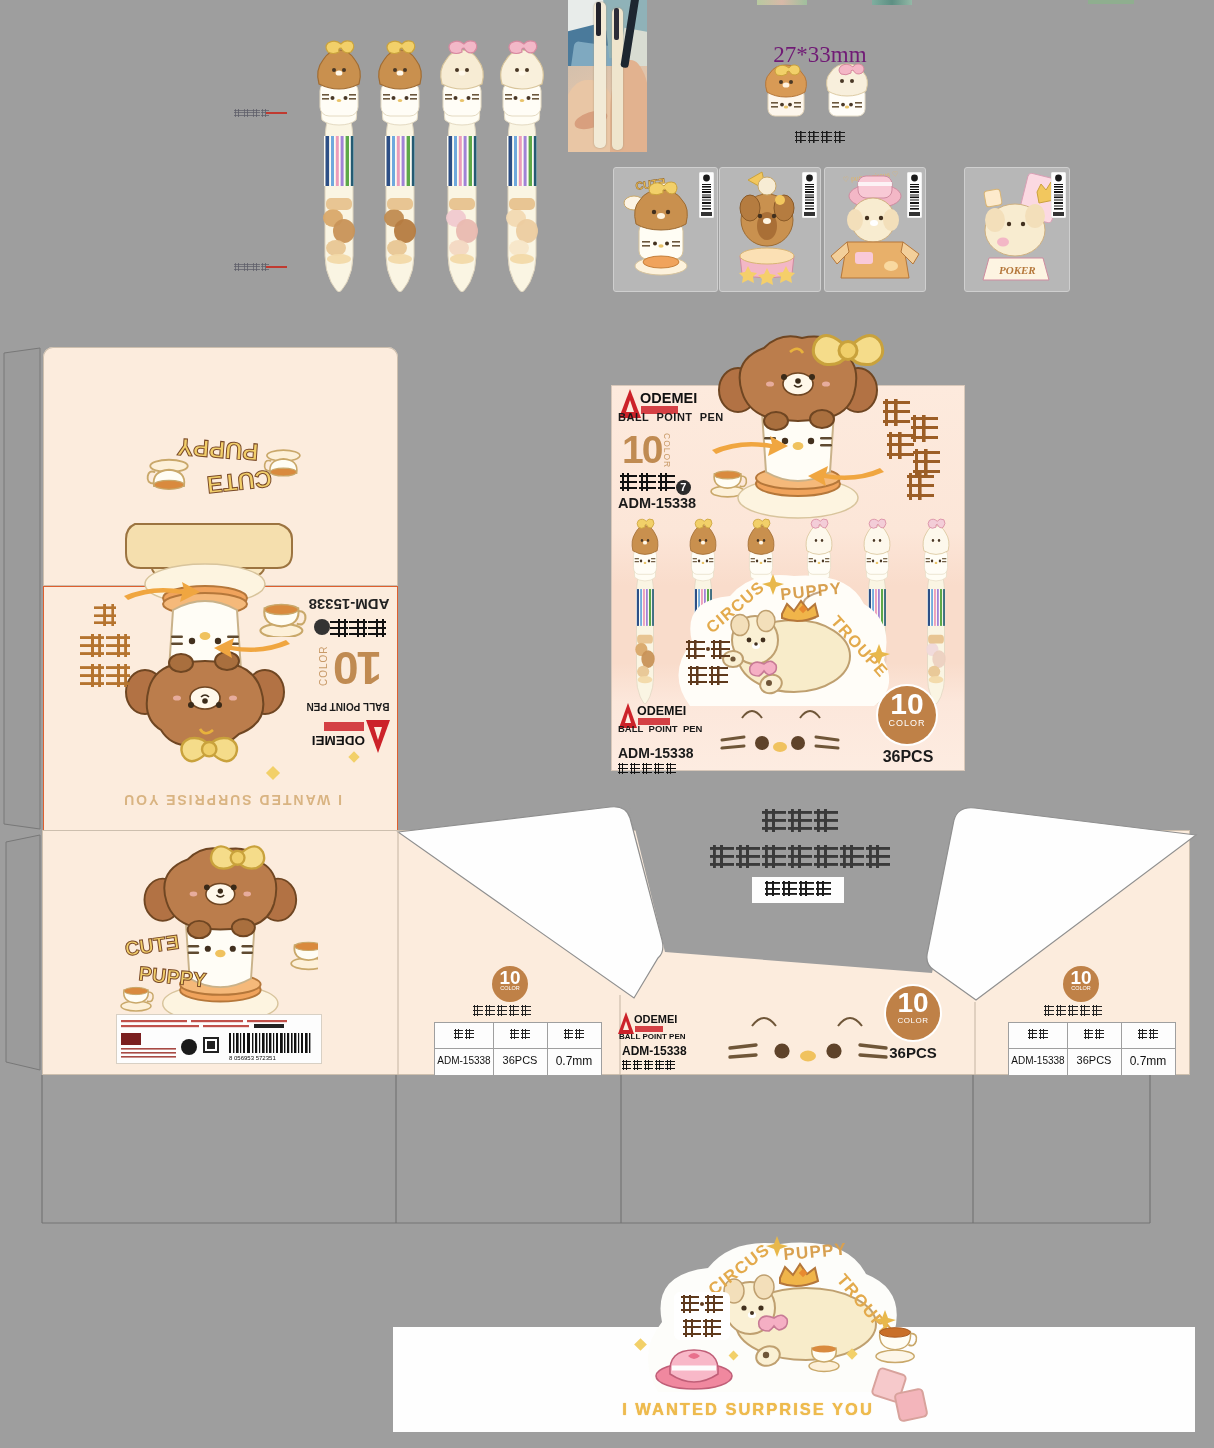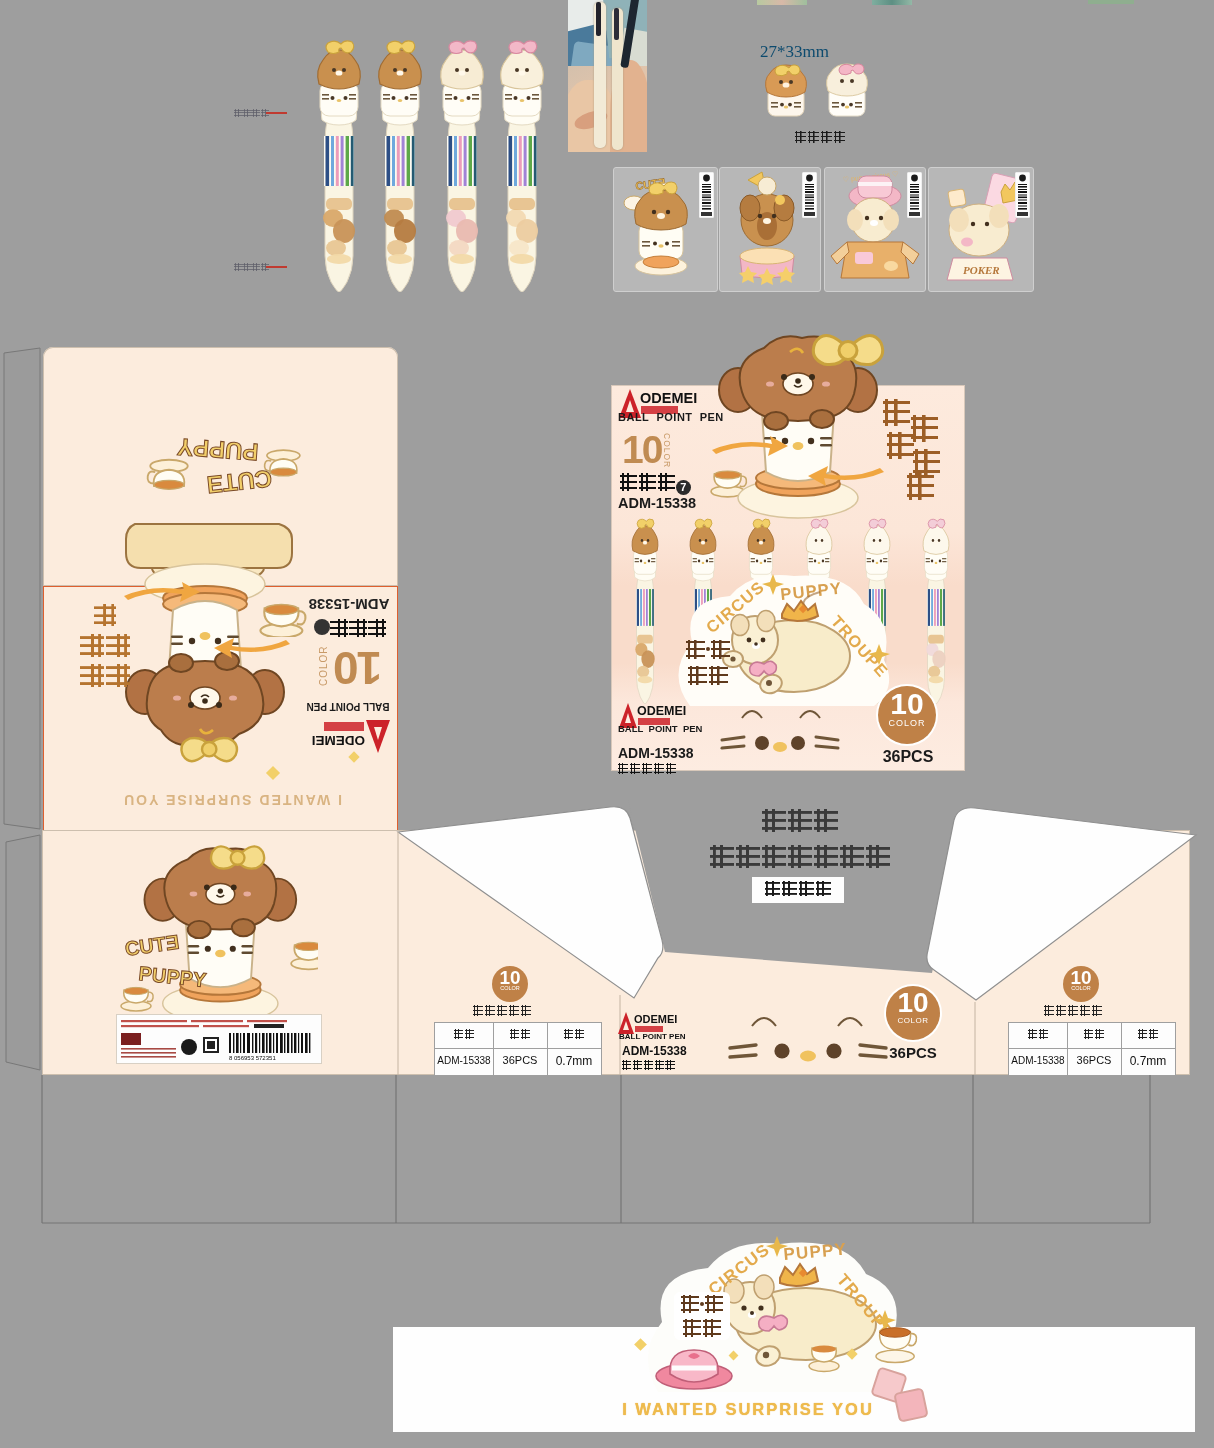--- a/index.html
+++ b/index.html
@@ -88,21 +88,21 @@
   <div class="abs" style="left:-8px;top:80px;width:56px;height:76px;background:#e9c6a5;border-radius:48% 44% 0 0/66% 52% 0 0"></div>
   <div class="abs" style="left:42px;top:60px;width:40px;height:94px;background:#e2b28f;border-radius:42% 48% 0 0/58% 52% 0 0"></div>
   <div class="abs" style="left:6px;top:112px;width:34px;height:16px;background:#d89f7e;border-radius:50%;transform:rotate(-18deg)"></div>
   <div class="abs" style="left:26px;top:2px;width:12px;height:146px;background:#f2ead6;border-radius:5px;box-shadow:0 0 2px #a9987e"></div>
   <div class="abs" style="left:28px;top:2px;width:4.5px;height:34px;background:#23232c;border-radius:2px"></div>
   <div class="abs" style="left:44px;top:8px;width:11px;height:142px;background:#efe5cd;border-radius:5px;box-shadow:0 0 2px #a9987e"></div>
   <div class="abs" style="left:46px;top:8px;width:4.5px;height:32px;background:#2c2c38;border-radius:2px"></div>
   <div class="abs" style="left:58px;top:-6px;width:8px;height:74px;background:#1d2630;transform:rotate(9deg);border-radius:3px"></div>
 </div>
 
-<div class="abs" style="left:760px;top:42px;width:120px;font-family:'Liberation Serif',serif;font-size:17px;color:#0c4a6e">27*33mm</div>
+<div class="abs" style="left:760px;top:42px;width:120px;text-align:center;font-family:'Liberation Serif',serif;font-size:23px;color:#701a75">27*33mm</div>
 <div class="abs" style="left:761px;top:62px"><svg width="50" height="58" viewBox="0 0 50 58">
   <rect x="7" y="26" width="36" height="28" rx="7" fill="#fdf6ec" stroke="#e3d4b8" stroke-width="1"></rect>
   <path d="M6,30 Q2,18 9,11 Q14,3 25,3 Q36,3 41,11 Q48,18 44,30 Q36,35 25,35 Q14,35 6,30 Z" fill="#d89a55" stroke="#b5773a"></path>
   <circle cx="20" cy="20" r="2" fill="#4a3826"></circle>
         <circle cx="30" cy="20" r="2" fill="#4a3826"></circle>
   <ellipse cx="25" cy="23" rx="3.4" ry="2.6" fill="#fff3e0"></ellipse>
   <path d="M28,6 Q22,1 16,5 Q12,9 16,13 Q21,15 26,12 Q25,9 28,9 Q31,15 37,12 Q41,8 37,4 Q31,1 28,6Z" fill="#f2d069" stroke="#caa23c"></path>
   <rect x="10" y="40" width="7" height="1.6" fill="#6b573c"></rect>
         <rect x="10" y="44" width="7" height="1.6" fill="#6b573c"></rect>
   <rect x="33" y="40" width="7" height="1.6" fill="#6b573c"></rect>
@@ -214,21 +214,21 @@
   <path d="M22,74 L6,88 L12,96 L24,84 Z" fill="#f3cf9a" stroke="#b5773a"></path>
   <path d="M78,74 L94,86 L88,96 L76,84 Z" fill="#f3cf9a" stroke="#b5773a"></path>
   <rect x="30" y="84" width="18" height="12" rx="3" fill="#f9c9d8"></rect>
   <ellipse cx="66" cy="98" rx="7" ry="5" fill="#f9d9a0"></ellipse>
  </svg>
  <svg class="abs" width="15" height="46" style="right:3px;top:4px">
         <use href="#bclabel"></use>
       </svg>
 </div>
 
-<div class="abs" style="left:928px;top:167px;width:104px;height:123px;background:rgba(255,255,255,.26);border:1px solid #cfcfcf;border-radius:3px">
+<div class="abs" style="left:964px;top:167px;width:104px;height:123px;background:rgba(255,255,255,.26);border:1px solid #cfcfcf;border-radius:3px">
  <svg width="102" height="121" viewBox="0 0 102 121">
   <rect x="58" y="8" width="34" height="44" rx="4" fill="#fbd9e2" stroke="#d8a0b5" transform="rotate(14 75 30)"></rect>
   <rect x="20" y="22" width="16" height="16" rx="3" fill="#fdeacc" stroke="#d8b474" transform="rotate(-10 28 30)"></rect>
   <ellipse cx="50" cy="62" rx="30" ry="26" fill="#f8ecd0" stroke="#cfb080"></ellipse>
   <ellipse cx="30" cy="52" rx="10" ry="12" fill="#f3dfba"></ellipse>
   <ellipse cx="70" cy="48" rx="10" ry="12" fill="#f3dfba"></ellipse>
   <circle cx="44" cy="56" r="2.2" fill="#42301e"></circle>
         <circle cx="58" cy="56" r="2.2" fill="#42301e"></circle>
   <path d="M72,24 l4,-8 5,6 5,-8 4,9 6,-4 -2,12 -20,4 Z" fill="#f2c75e" stroke="#caa23c"></path>
   <ellipse cx="38" cy="74" rx="6" ry="4.5" fill="#f3b7c6"></ellipse>

